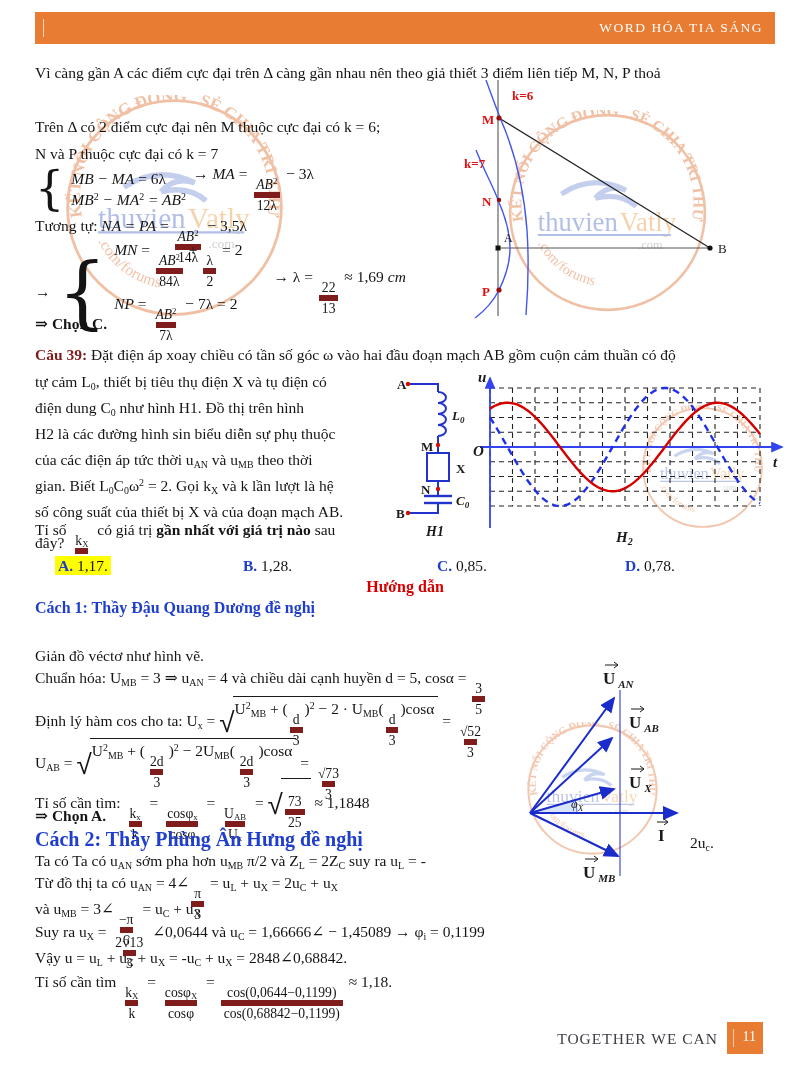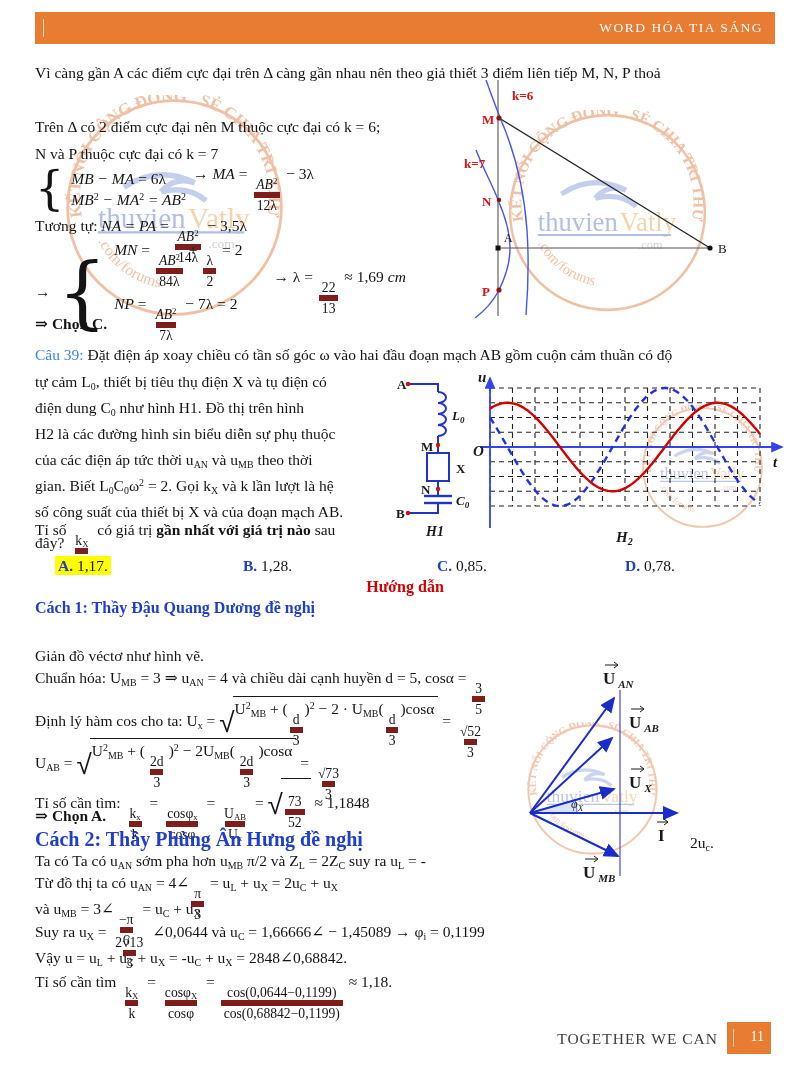--- a/index.html
+++ b/index.html
@@ -19,30 +19,30 @@
   .frac{display:inline-flex;flex-direction:column;align-items:center;vertical-align:-0.75em;
         line-height:1.12;font-size:0.88em;margin:0 2px;text-align:center;}
   .frac .fn{display:block;padding:0 3px;}
   .frac .fd{display:block;padding:0 3px;border-top:6px solid #7f1d1d;}
   .sqrt{display:inline-flex;align-items:center;vertical-align:middle;}
   .sqrt .rad{font-size:1.8em;line-height:0.9;margin-right:-2px;font-family:"DejaVu Sans",sans-serif;font-weight:100;}
   .sqrt .rdc{display:inline-block;border-top:1.4px solid #1a1a1a;padding:2px 4px 0 2px;}
   .sysrow{display:flex;align-items:center;gap:7px;}
   .syscol{display:flex;flex-direction:column;gap:2px;}
   .brace{font-family:"DejaVu Serif",serif;font-weight:200;color:#141414;line-height:0.9;}
-  .red{color:#3b82f6;font-weight:normal;margin-top:44px;}
+  .red{color:#7f1d1d;font-weight:bold;margin-top:44px;}
   .blue{color:#1f3ecc;font-weight:bold;}
   .hl{background:#ffff00;padding:1px 3px;}
   .guide-title{position:absolute;left:0;width:810px;text-align:center;color:#d40000;font-weight:bold;font-size:16px;}
   .answers span.val{color:#141414;}
   
   .stamp{position:absolute;opacity:0.45;pointer-events:none;}
   
   .footer-motto{position:absolute;top:1030px;right:92px;font-size:15.5px;letter-spacing:1px;color:#3c3c44;}
-  .pagebox{position:absolute;left:727px;top:1022px;width:44px;height:32px;background:#E87C33;}
+  .pagebox{position:absolute;left:727px;top:1022px;width:36px;height:32px;background:#E87C33;}
   .pagebox .pline{position:absolute;left:6px;top:7px;width:1px;height:18px;background:#f3cdb0;}
   .pagebox .pnum{position:absolute;right:7px;top:7px;color:#ffffff;font-size:14px;}
   
   text{font-family:"Liberation Serif","DejaVu Serif",serif;}
   .svg-red{fill:#e01010;font-weight:bold;}
   .svg-dark{fill:#1a1a1a;font-weight:bold;}
   .svg-ital{font-style:italic;fill:#1a1a1a;font-weight:bold;}
 </style>
 </head>
 <body>
@@ -300,21 +300,21 @@
       </span> = <span class="frac">
         <span class="fn">cosφ<sub>x</sub></span>
         <span class="fd">cosφ</span>
       </span> = <span class="frac">
         <span class="fn">U<sub>AB</sub></span>
         <span class="fd">U<sub>x</sub></span>
       </span> = <span class="sqrt">
         <span class="rad">√</span>
         <span class="rdc"><span class="frac">
             <span class="fn">73</span>
-            <span class="fd">52</span>
+            <span class="fd">25</span>
           </span></span>
       </span> ≈ 1,1848</div>
   <div class="ln" style="left:35px;top:806px;font-weight:bold">⇒ <strong>Chọn A.</strong></div>
 
   <div class="ln blue" style="left:35px;top:827px;font-size:20px">Cách 2: Thầy Phùng Ân Hưng đề nghị</div>
   <div class="ln" style="left:35px;top:851px">Ta có Ta có u<sub>AN</sub> sớm pha hơn u<sub>MB</sub> π/2 và  Z<sub>L</sub> = 2Z<sub>C</sub> suy ra u<sub>L</sub> = -</div>
   <div class="ln" style="left:35px;top:873px">Từ đồ thị ta có u<sub>AN</sub> = 4∠<span class="frac">
         <span class="fn">π</span>
         <span class="fd">3</span>
       </span> = u<sub>L</sub> + u<sub>X</sub> = 2u<sub>C</sub> + u<sub>X</sub></div>

